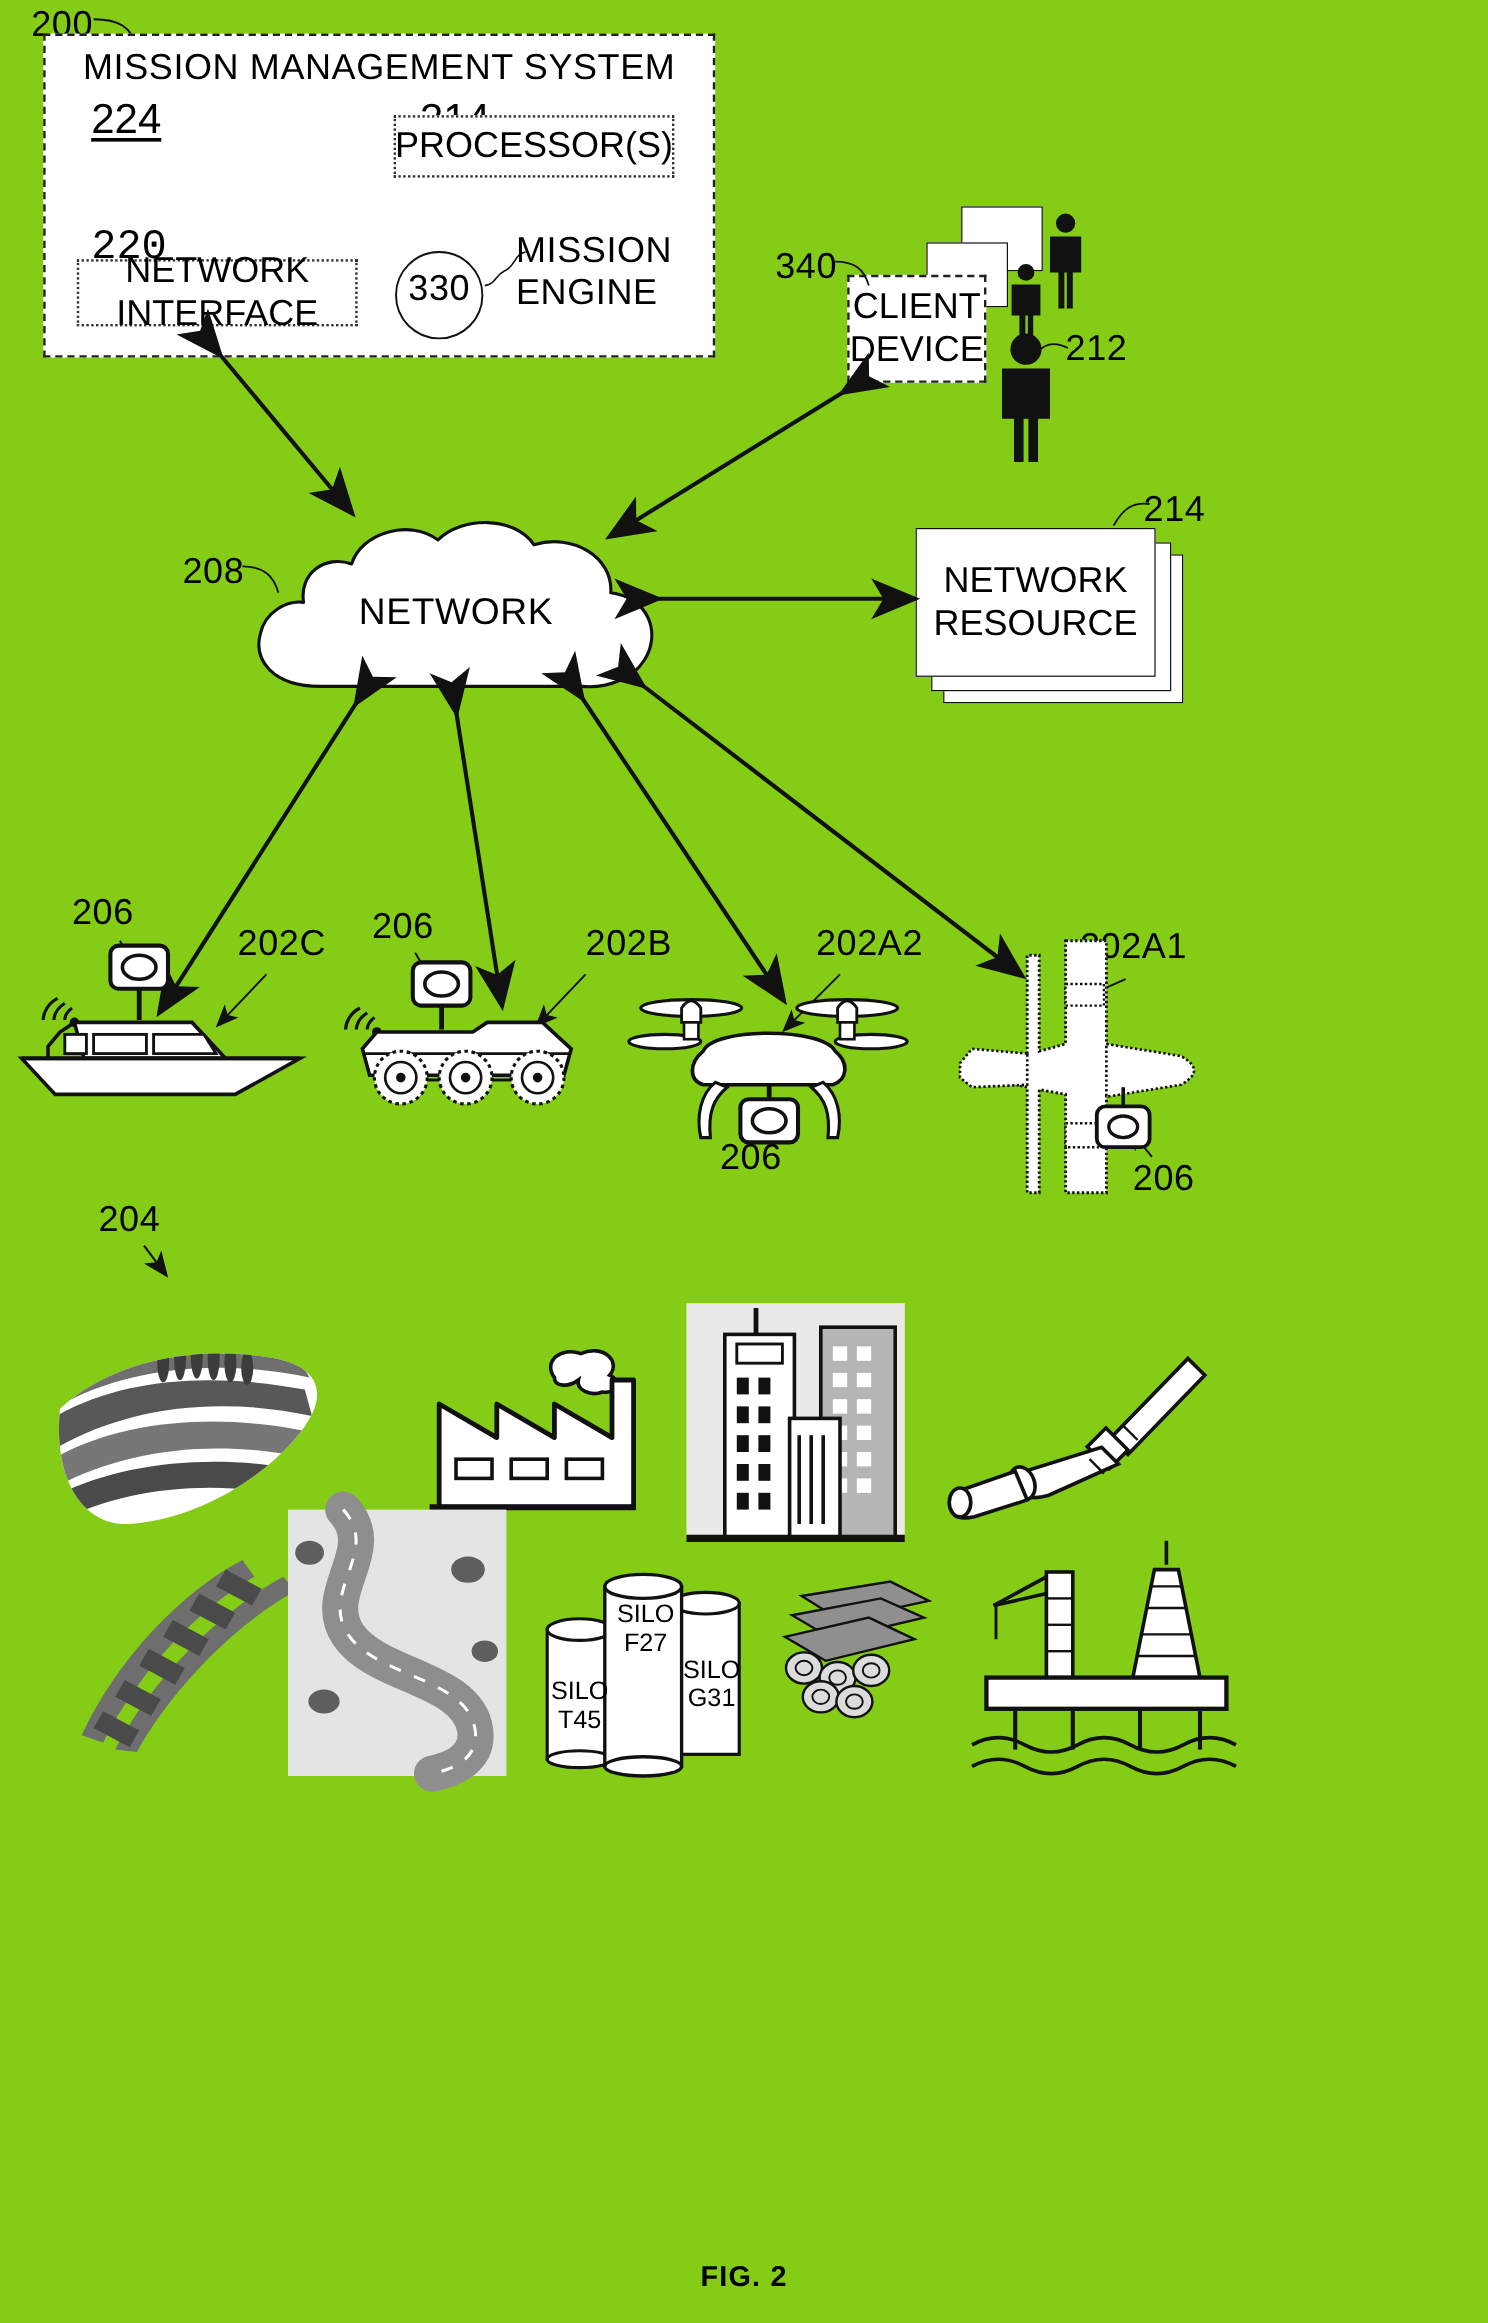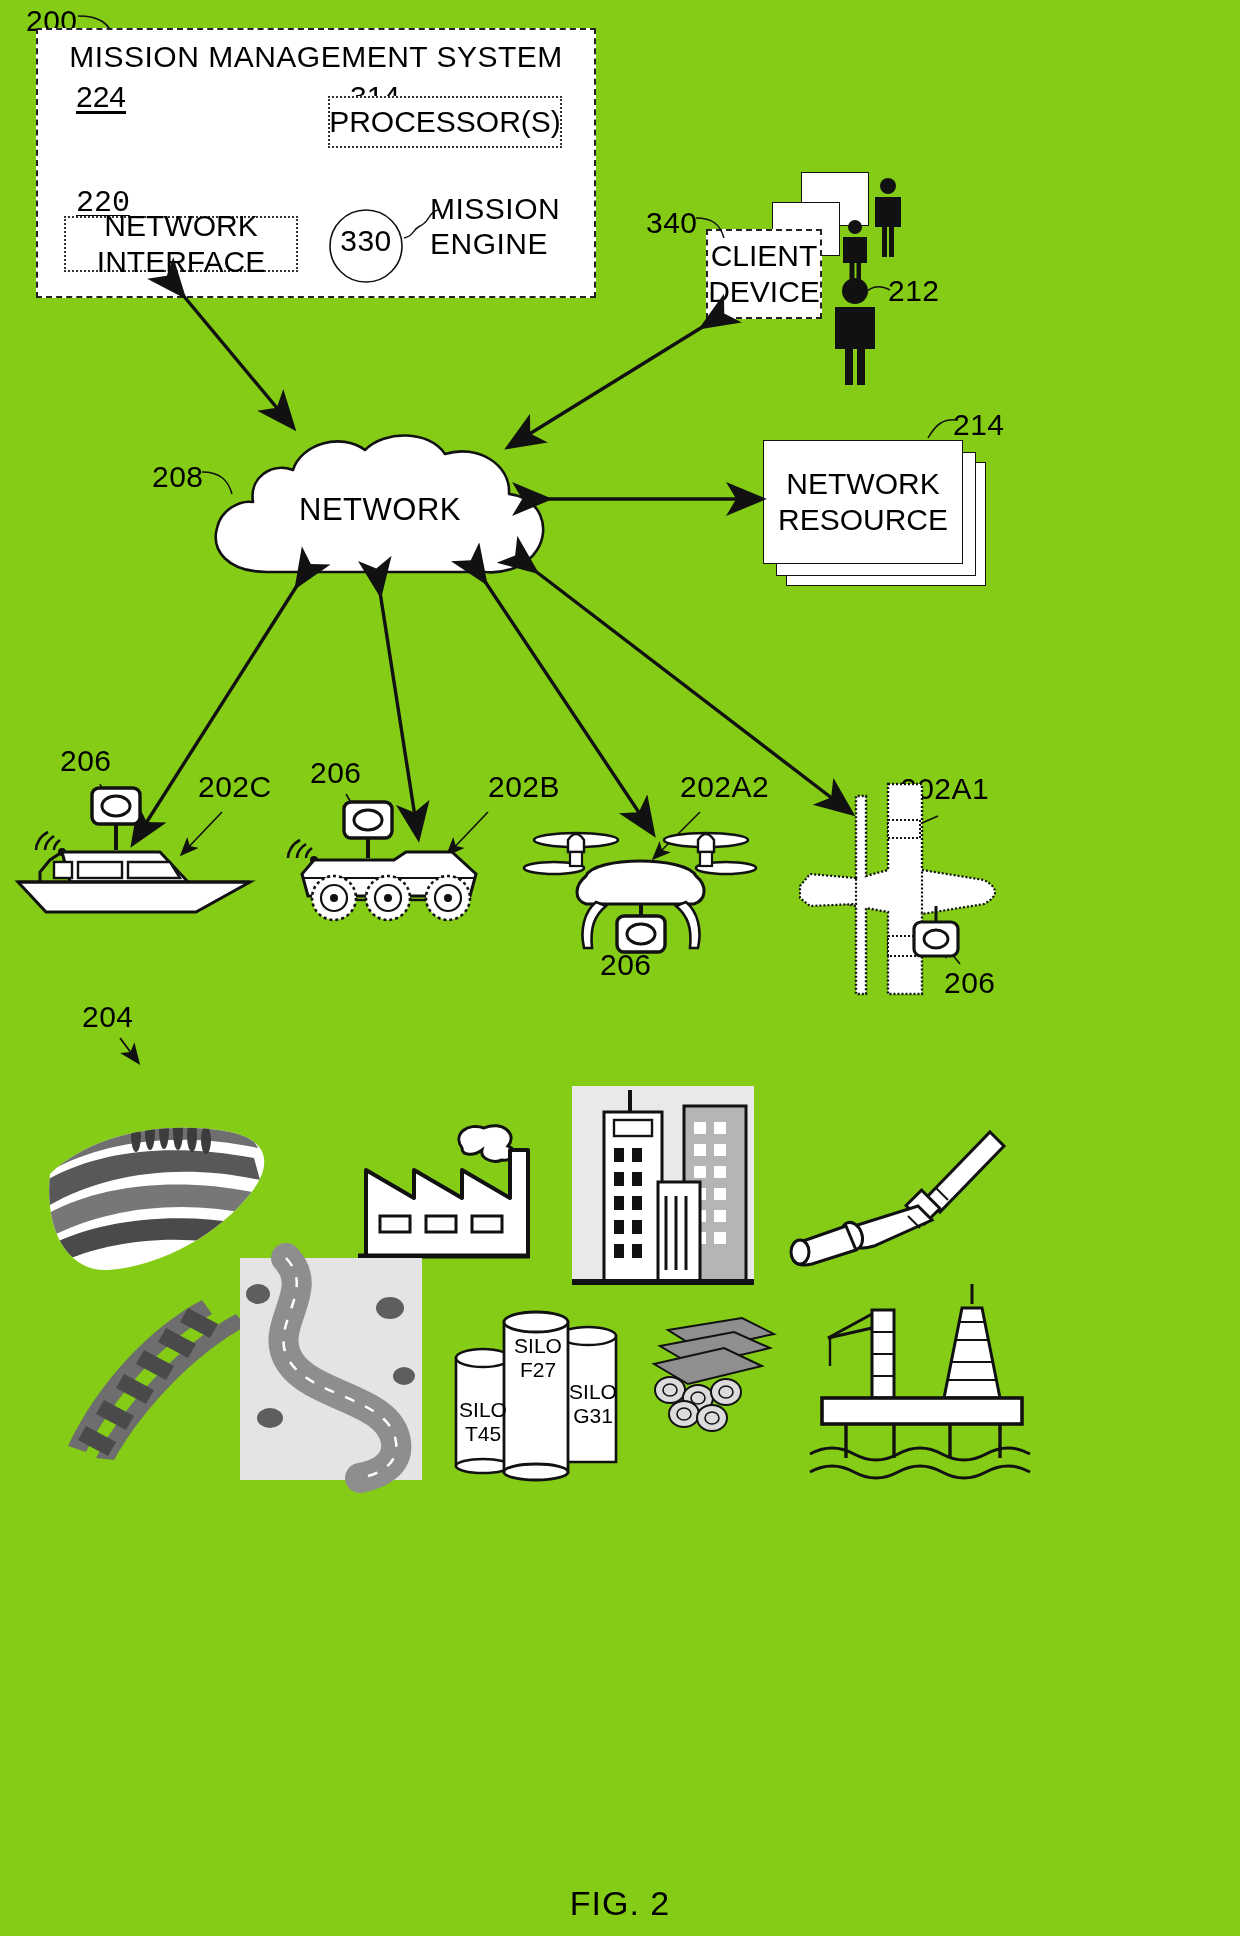--- a/index.html
+++ b/index.html
@@ -1,28 +1,28 @@
 <!DOCTYPE html>
 <html><head>
 <meta charset="utf-8">
 <style>
   html,body{margin:0;padding:0;background:#ffffff;}
   body{font-family:"Liberation Sans", sans-serif;color:#000;}
   #page{position:relative;width:1240px;height:1936px;overflow:hidden;background:#84cc16;}
   .abs{position:absolute;}
   .lbl{font-size:30px;letter-spacing:.5px;line-height:1.15;white-space:pre;}
-  .lbl-u{font-size:30px;text-decoration:underline;text-underline-offset:4px;}
+  .lbl-u{font-size:35px;text-decoration:underline;text-underline-offset:4px;}
   .ctr{text-align:center;}
   .box-solid{border:2px solid #111;background:#fff;box-sizing:border-box;}
   .box-dash{border:2px dashed #222;background:#fff;box-sizing:border-box;}
   .box-dot{border:2px dotted #333;background:#fff;box-sizing:border-box;}
   .boxtext{display:flex;align-items:center;justify-content:center;width:100%;height:100%;
            font-size:30px;line-height:1.2;text-align:center;}
   svg{display:block;overflow:visible;}
-  .fig{font-size:34px;font-weight:normal;letter-spacing:1px;}
+  .fig{font-size:24px;font-weight:bold;letter-spacing:1px;}
 </style>
 </head>
 <body>
 
 <div id="page">
 
   <div class="abs lbl" style="left:26px;top:4px;">200</div>
   <svg class="abs" style="left:76px;top:8px;" width="60" height="40">
     <path d="M2,8 C22,8 34,14 38,32" fill="none" stroke="#111" stroke-width="1.6"></path>
   </svg>

